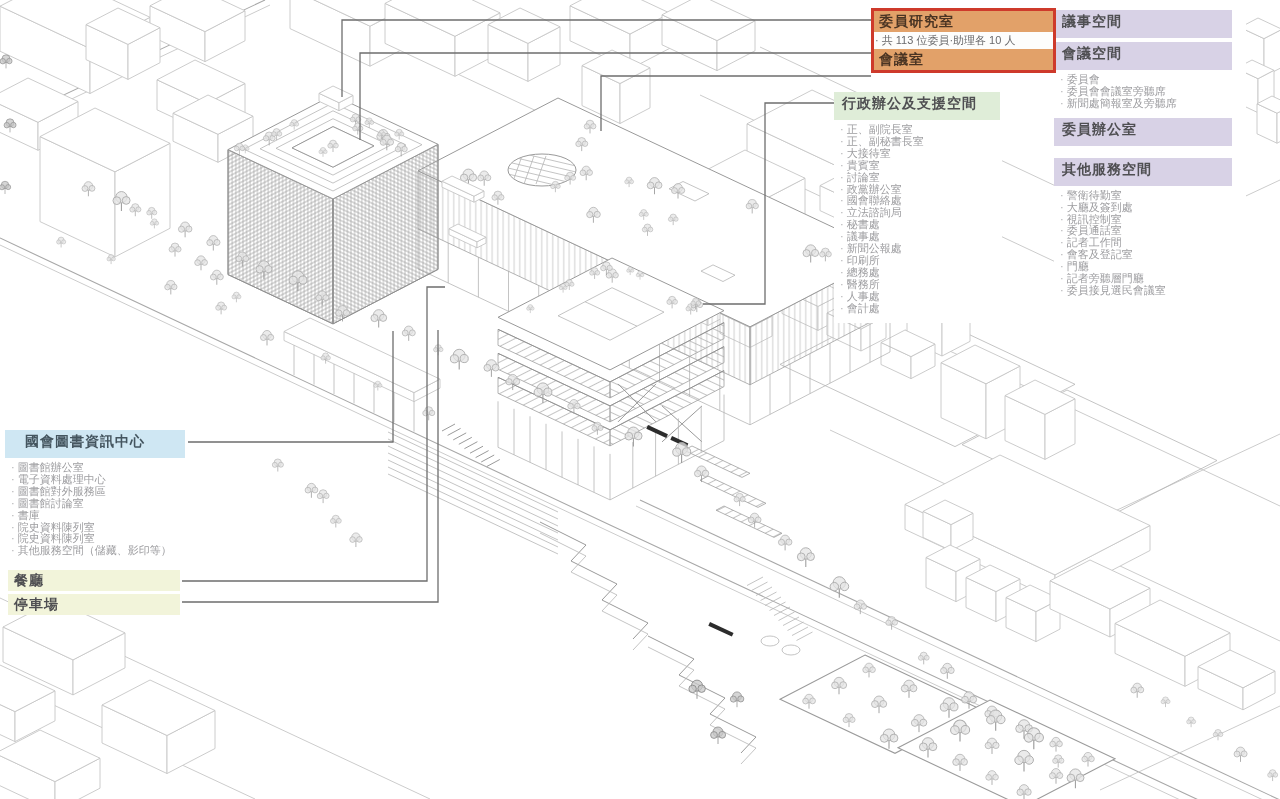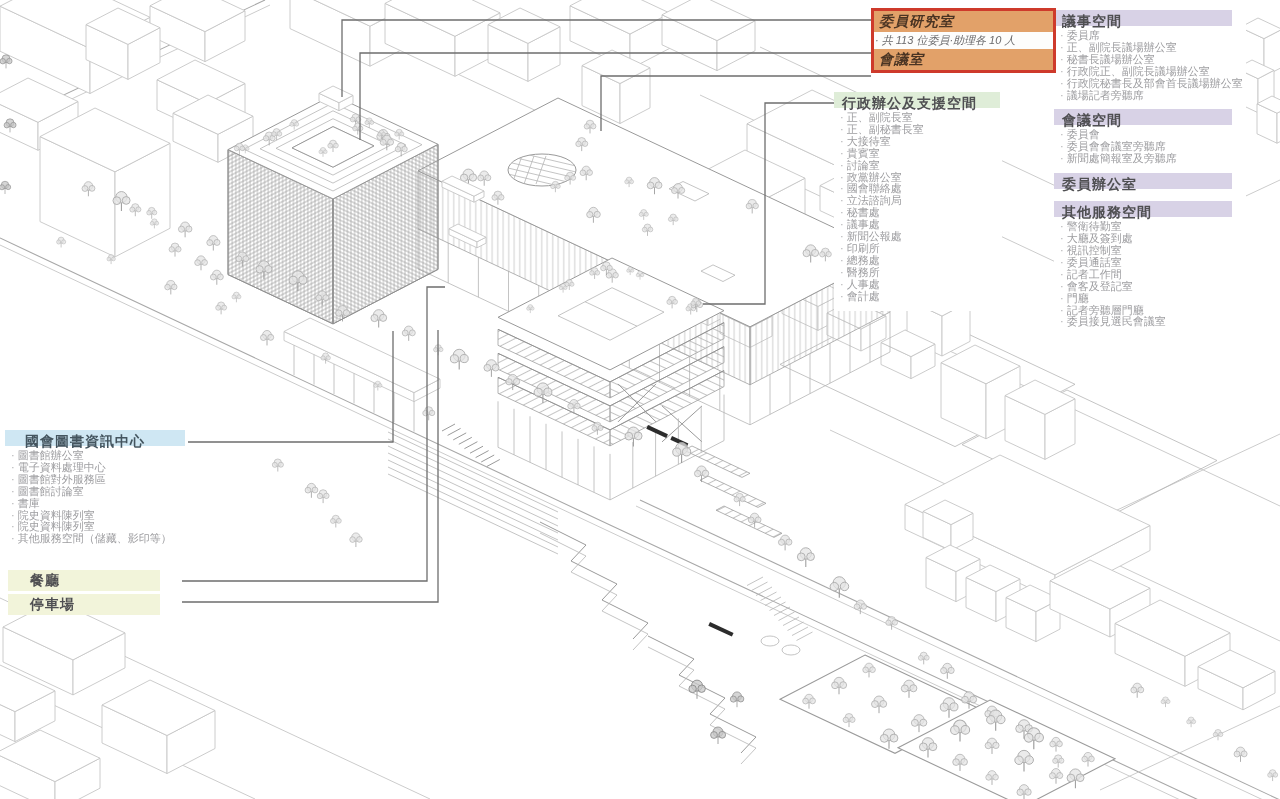--- a/index.html
+++ b/index.html
@@ -1,40 +1,40 @@
 <!DOCTYPE html>
 <html style="--c-orange: #e2a169; --c-red: #ce3a2b; --c-purple: #d8d2e6; --c-green: #dfedd8; --c-blue: #cfe7f3; --c-yellow: #f2f4da;"><head>
 <meta charset="utf-8">
 <style>
   html,body{margin:0;padding:0;background:#fff;}
   #stage{position:relative;width:1280px;height:799px;overflow:hidden;background:#fff;
          font-family:"Liberation Sans","DejaVu Sans",sans-serif;}
   #scene{position:absolute;left:0;top:0;z-index:0;}
   .col{position:absolute;z-index:2;background:#fff;}
   .hdr{font-weight:bold;font-size:14px;color:#4f4f52;letter-spacing:1px;
-       height:16px;line-height:20px;padding:1px 0 1px 8px;white-space:nowrap;}
+       height:28px;line-height:20px;padding:1px 0 1px 8px;white-space:nowrap;}
   .purple{background:var(--c-purple,#d8d2e6);}
   .green{background:var(--c-green,#dfedd8);}
   .blue{background:var(--c-blue,#cfe7f3);color:#44555f;}
   .items{padding:4px 0 4px 6px;}
   .item{font-size:11px;line-height:11.9px;color:#9d9da0;white-space:nowrap;}
   .item::before{content:"· ";color:#b0b0b2;}
   .sec{margin-bottom:4px;}
   
   .hl-box{position:absolute;left:871px;top:8px;width:179px;z-index:3;
-          border:3px solid var(--c-red,#ce3a2b);background:#fff;font-style:italic;}
+          border:3px solid var(--c-red,#ce3a2b);background:#fff;}
   .hl-box .hdr{height:19px;line-height:19px;padding-left:5px;color:#4a3423;}
   .orange{background:var(--c-orange,#e2a169);}
   .hl-note{font-size:11px;line-height:17px;height:17px;color:#6a6a6c;background:#fdfdfc;
            padding-left:1px;white-space:nowrap;}
   .hl-note::before{content:"· ";}
   
-  .bar{position:absolute;left:8px;width:152px;height:21px;z-index:2;
+  .bar{position:absolute;left:8px;width:172px;height:21px;z-index:2;
        background:var(--c-yellow,#f2f4da);font-weight:bold;font-size:14px;
-       line-height:21px;color:#4f4f52;letter-spacing:1px;padding-left:22px;box-sizing:border-box;}
+       line-height:21px;color:#4f4f52;letter-spacing:1px;padding-left:6px;box-sizing:border-box;}
   
   .blk{fill:#fff;stroke:#c6c6c6;stroke-width:.9;}
   .park{fill:#fff;stroke:#9b9b9b;stroke-width:1.1;}
   .ln{fill:none;stroke:#b5b5b5;stroke-width:.8;}
   .lnd{fill:none;stroke:#8e8e8e;stroke-width:.9;}
   .roof{fill:#fff;stroke:#9a9a9a;stroke-width:1;}
   .st{fill:none;stroke:#cccccc;stroke-width:1;}
   .std{fill:none;stroke:#a8a8a8;stroke-width:1.1;}
   .faceA{stroke:#8f8f8f;stroke-width:.9;}
   .faceB{stroke:#9f9f9f;stroke-width:.8;}
@@ -1165,34 +1165,20 @@
   <div class="hl-box">
     <div class="hdr orange">委員研究室</div>
     <div class="hl-note">共 113 位委員·助理各 10 人</div>
     <div class="hdr orange">會議室</div>
   </div>
 
   <div class="col" style="left:1054px;top:10px;width:192px;padding-bottom:4px;">
 
       <section class="sec">
         <h3 class="hdr purple" style="margin:0;width:178px;box-sizing:border-box;">議事空間</h3>
-        <div class="items">
-
-            <div class="item">委員席</div>
-
-            <div class="item">正、副院長議場辦公室</div>
-
-            <div class="item">秘書長議場辦公室</div>
-
-            <div class="item">行政院正、副院長議場辦公室</div>
-
-            <div class="item">行政院秘書長及部會首長議場辦公室</div>
-
-            <div class="item">議場記者旁聽席</div>
-          </div>
       </section>
 
       <section class="sec">
         <h3 class="hdr purple" style="margin:0;width:178px;box-sizing:border-box;">會議空間</h3>
         <div class="items">
 
             <div class="item">委員會</div>
 
             <div class="item">委員會會議室旁聽席</div>
 

